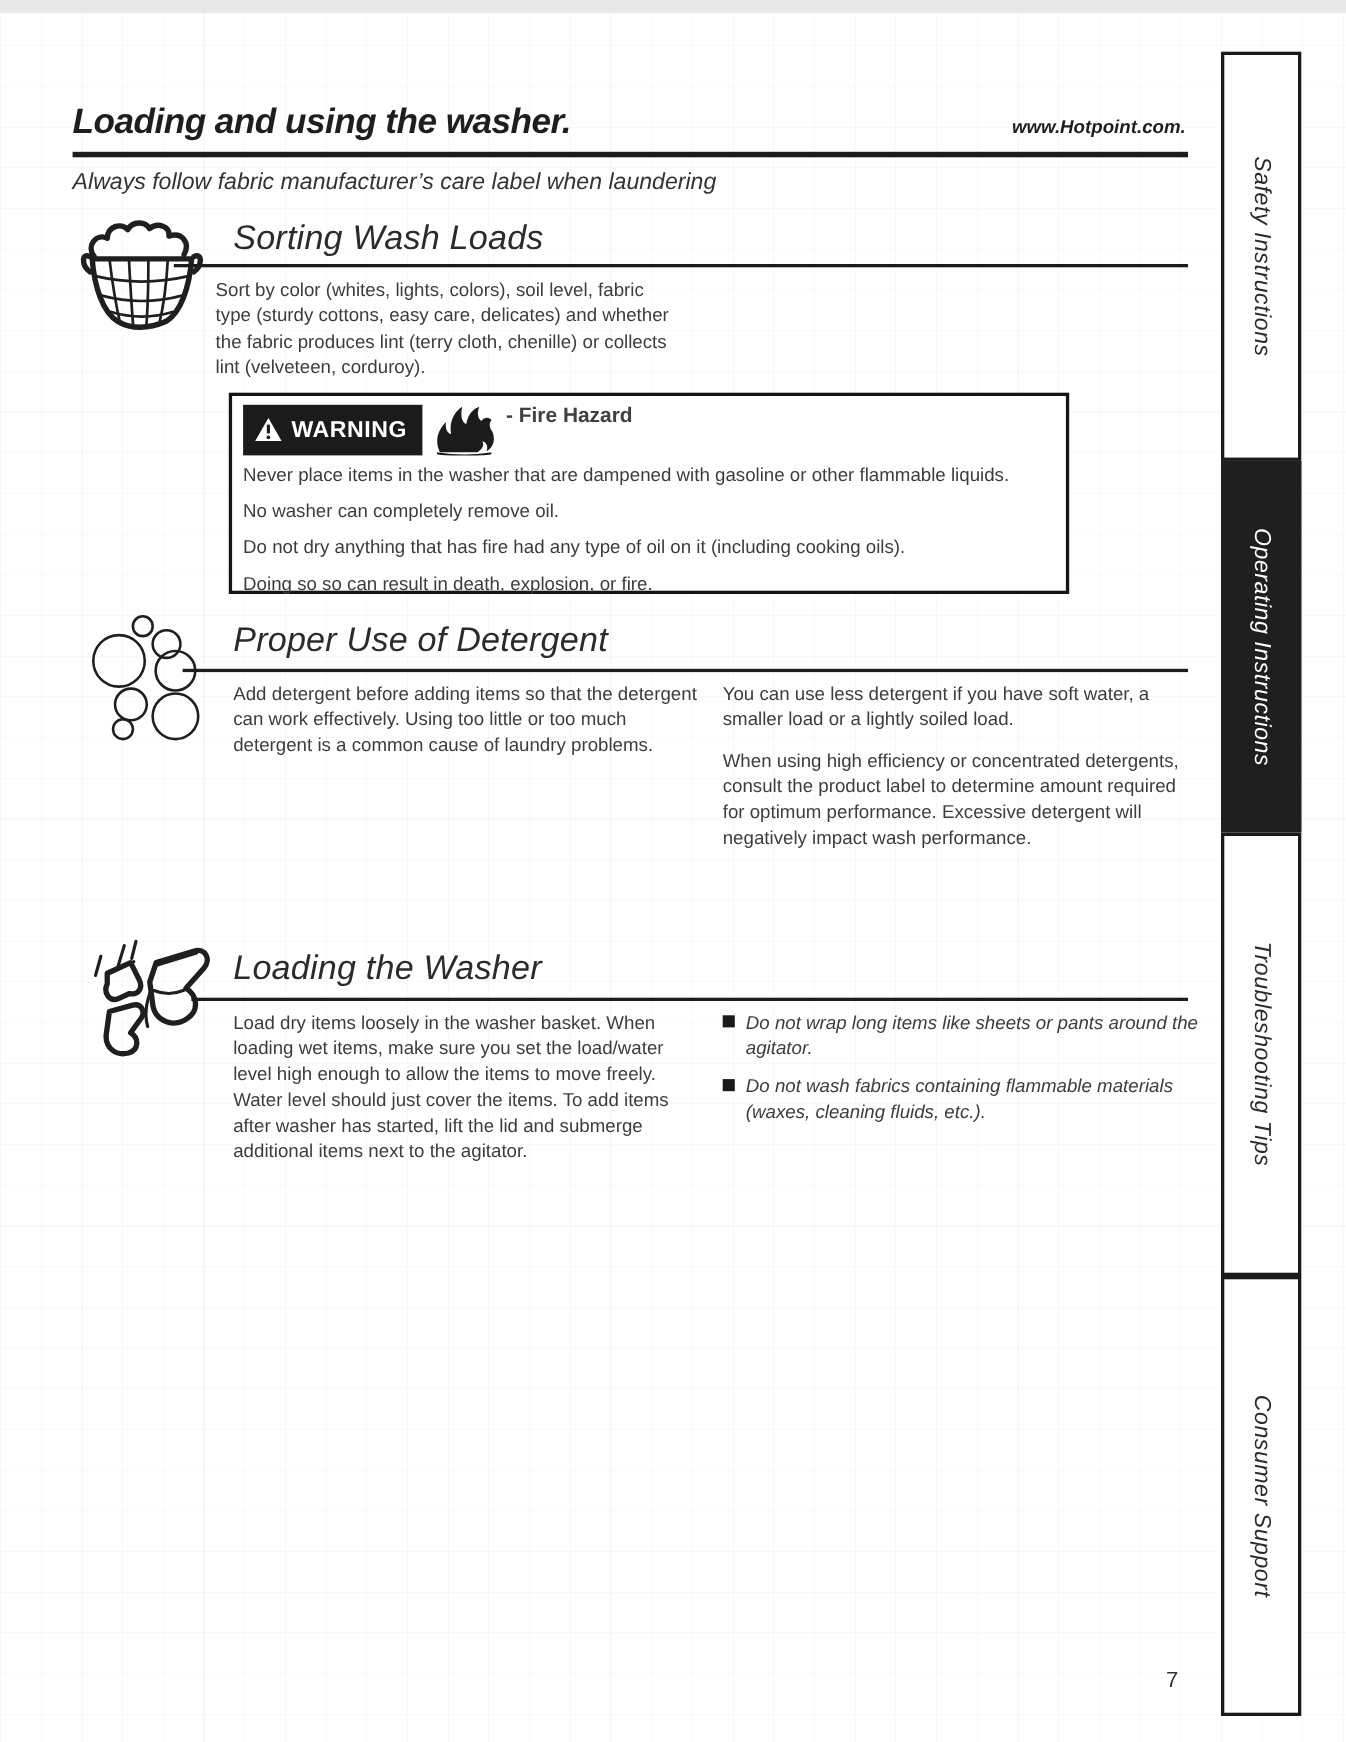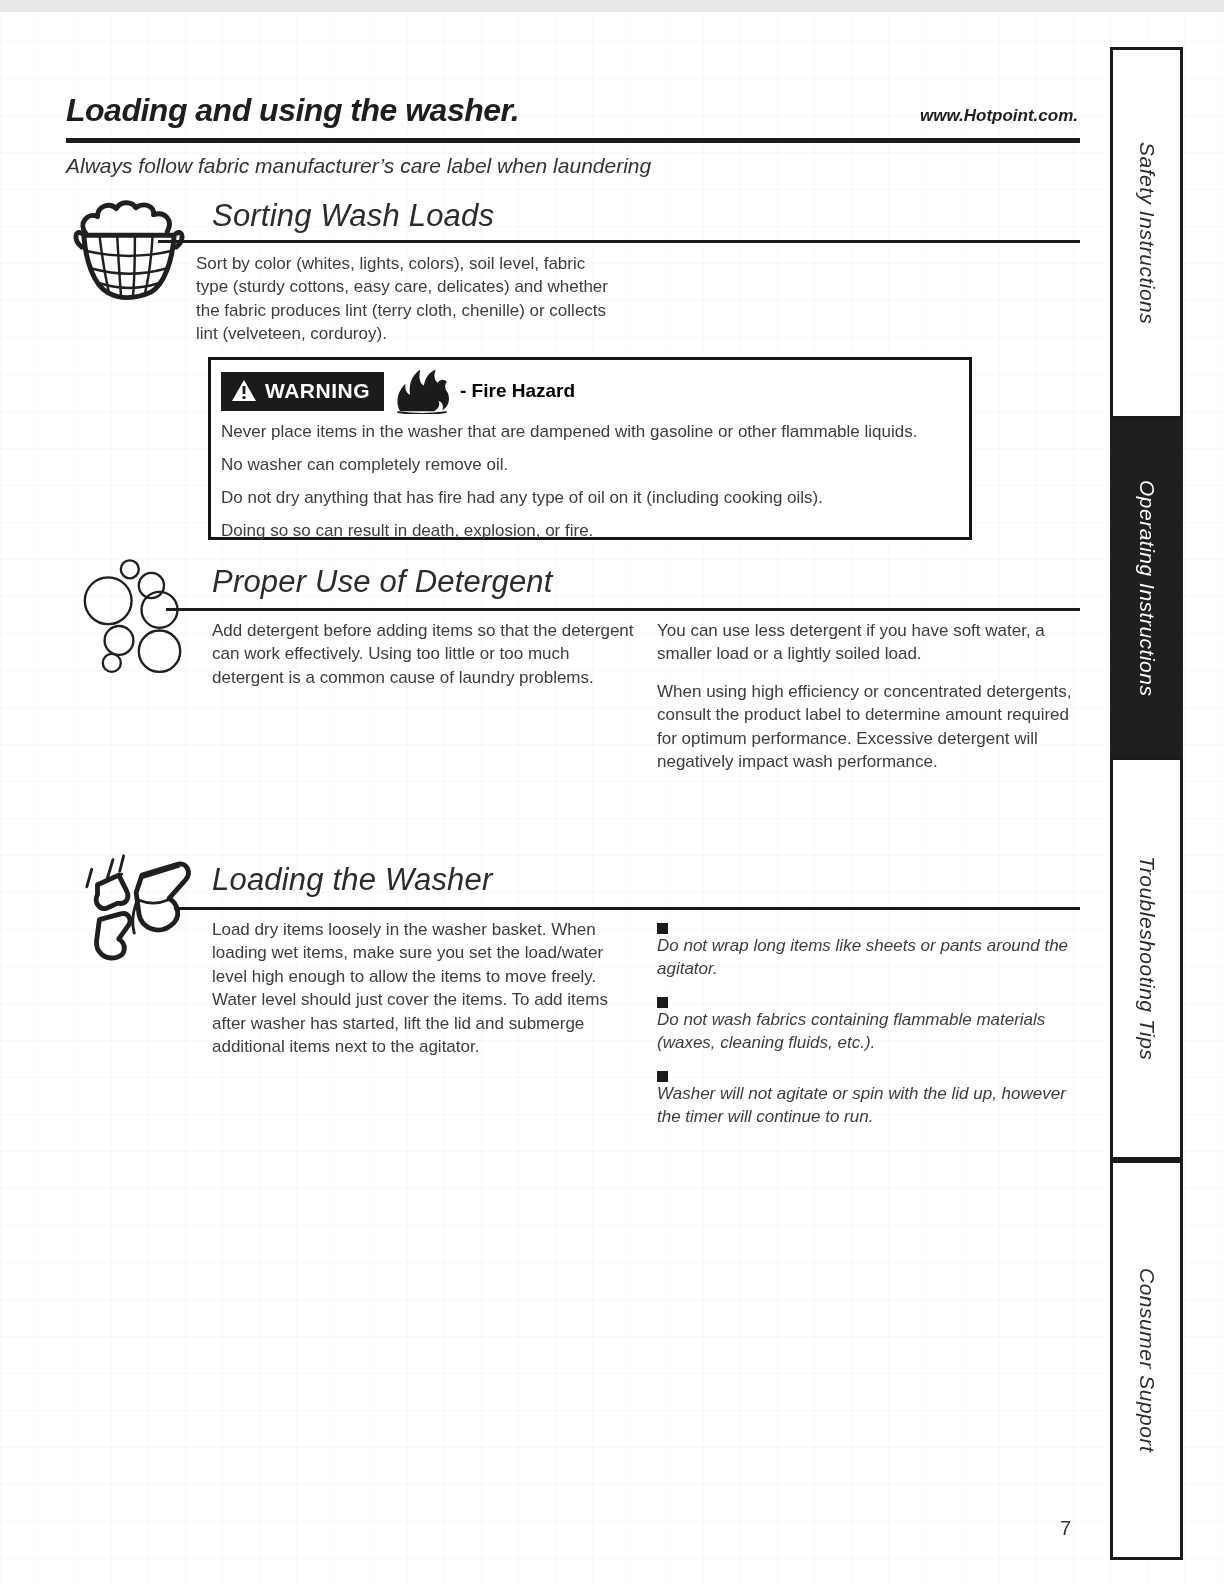--- a/index.html
+++ b/index.html
@@ -24,32 +24,32 @@
 
   
   .sec-heading { font-size:31px; font-style:italic; font-weight:400; color:#2b2b2b; letter-spacing:0.2px; }
   .sec-rule { height:3px; background:#1c1c1c; }
 
   .body-txt { font-size:17px; line-height:1.38; color:#3c3c3c; }
   .body-txt p { margin-bottom:14px; }
 
   
   .warn-box { left:208px; top:345px; width:764px; height:183px; border:3px solid #151515; background:#fff; padding:8px 10px; }
-  .warn-head { display:flex; align-items:center; gap:10px; height:46px; }
+  .warn-head { display:flex; gap:10px; height:46px; }
   .warn-badge { display:inline-flex; align-items:center; gap:8px; background:#1b1b1b; color:#fff; font-weight:bold; font-size:21px; letter-spacing:0.5px; padding:7px 14px 8px 10px; }
-  .hazard-label { font-size:19px; font-weight:bold; color:#000000; }
+  .hazard-label { font-size:19px; font-weight:bold; color:#404040; }
   .warn-lines { margin-top:8px; }
   .warn-lines div { font-size:17px; color:#3c3c3c; margin-bottom:13px; }
 
   
   .col { position:absolute; }
 
   
   .bullets { font-style:italic; }
-  .bullets .bullet-item { display:flex; margin-bottom:11px;flex-direction:column; }
+  .bullets .bullet-item { display:flex; gap:10px; margin-bottom:11px; }
   .bullets .sq { flex:0 0 auto; width:11px; height:11px; background:#1b1b1b; margin-top:5px; }
 
   
   .side-tab { left:1110px; width:73px; border:3px solid #1a1a1a; background:#fff;
               display:flex; align-items:center; justify-content:center; }
   .side-tab span { writing-mode:vertical-rl; font-style:italic; font-size:21px; color:#2b2b2b; letter-spacing:0.5px; white-space:nowrap; }
   .side-tab.active { background:#1f1f1f; border-color:#1f1f1f; }
   .side-tab.active span { color:#ffffff; }
 
   .page-num { left:1060px; top:1505px; font-size:20px; color:#333; }
@@ -150,24 +150,20 @@
   <div class="col body-txt" style="left:212px; top:906px; width:428px;">Load dry items loosely in the washer basket. When loading wet items, make sure you set the load/water level high enough to allow the items to move freely. Water level should just cover the items. To add items after washer has started, lift the lid and submerge additional items next to the agitator.</div>
   <div class="col body-txt bullets" style="left:657px; top:906px; width:435px;">
     <div class="bullet-item">
       <span class="sq"></span>
       <span>Do not wrap long items like sheets or pants around the agitator.</span>
     </div>
     <div class="bullet-item">
       <span class="sq"></span>
       <span>Do not wash fabrics containing flammable materials (waxes, cleaning fluids, etc.).</span>
     </div>
-    <div class="bullet-item">
-      <span class="sq"></span>
-      <span>Washer will not agitate or spin with the lid up, however the timer will continue to run.</span>
-    </div>
   </div>
 
   <div class="abs side-tab" style="top:35px; height:372px;">
     <span>Safety Instructions</span>
   </div>
   <div class="abs side-tab active" style="top:407px; height:338px;">
     <span>Operating Instructions</span>
   </div>
   <div class="abs side-tab" style="top:745px; height:403px;">
     <span>Troubleshooting Tips</span>

